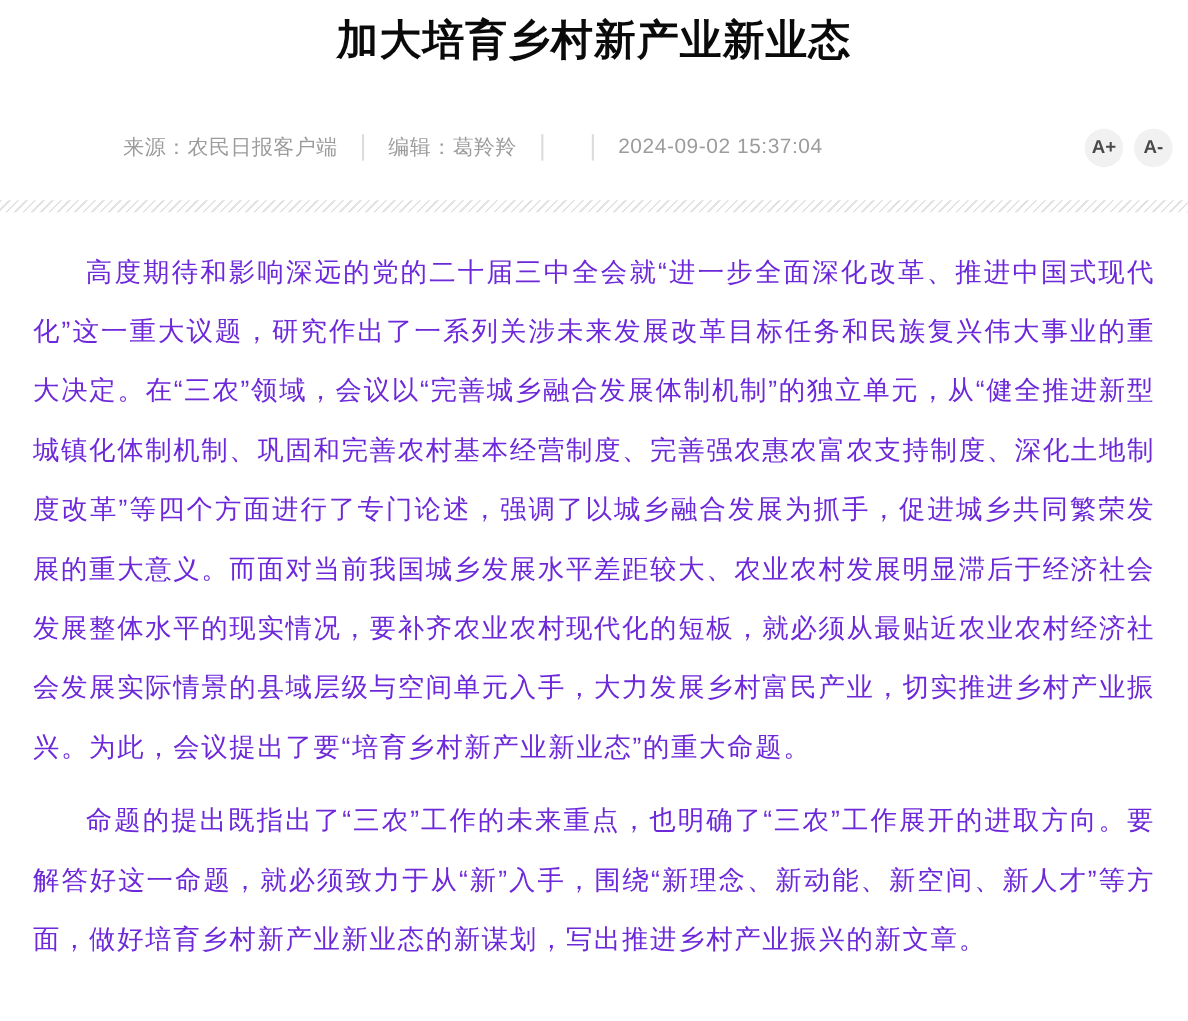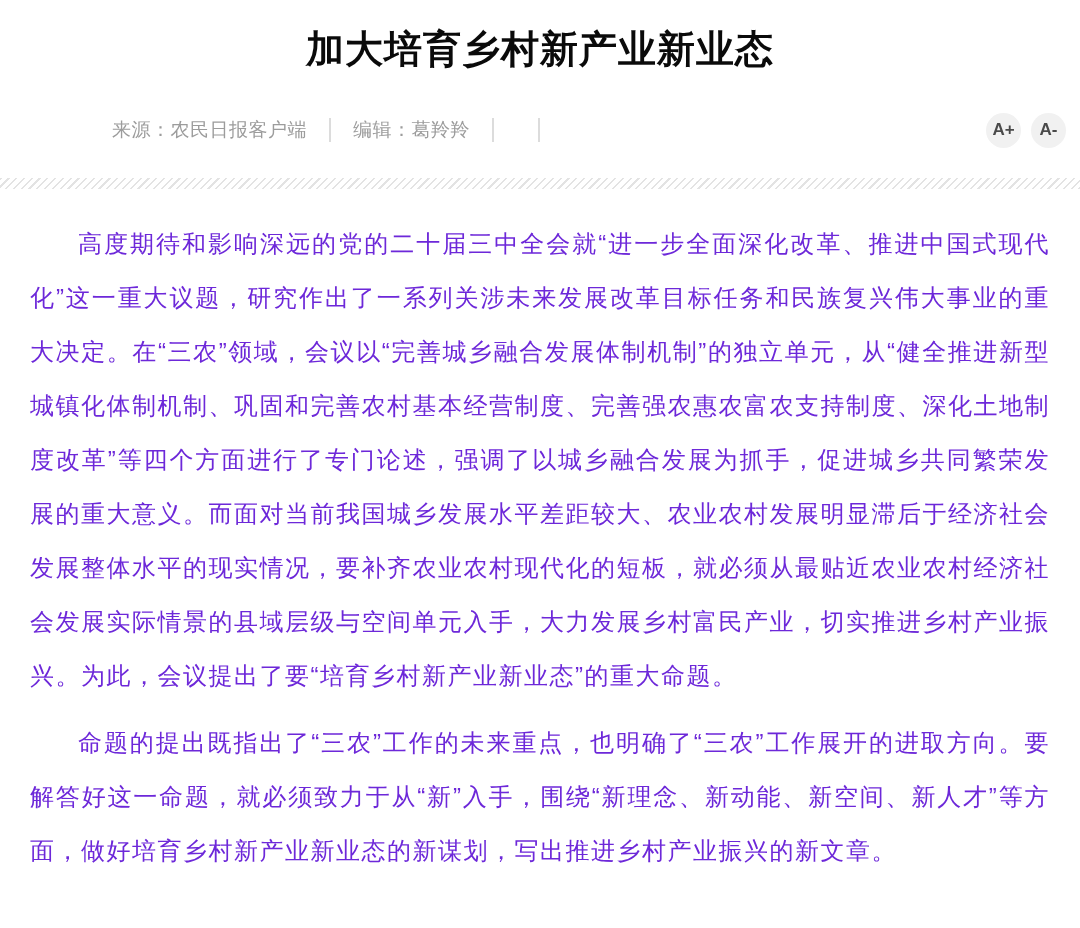--- a/index.html
+++ b/index.html
@@ -11,32 +11,32 @@
   .page {
     position: relative;
     width: 1080px;
     height: 928px;
     margin: 0 auto;
     background: #ffffff;
     overflow: hidden;
   }
   .article-title {
     margin: 0;
-    padding-top: 26px;
+    padding-top: 14px;
     text-align: center;
     font-size: 38px;
     line-height: 46px;
     font-weight: 700;
     color: #0a0a0a;
     letter-spacing: 1px;
   }
   .meta-row {
     display: flex;
     align-items: center;
-    margin: 40px 14px 0 112px;
+    margin: 56px 14px 0 112px;
     color: #9c9c9c;
     font-size: 19px;
     height: 36px;
     justify-content: center;
   }
   .meta-item { white-space: nowrap; letter-spacing: 0.5px; }
   .sep {
     width: 2px;
     height: 24px;
     background: #dcdcdc;
@@ -102,20 +102,21 @@
 
     <span class="sep"></span>
 
     <span class="meta-item"><span>编辑：</span><span>葛羚羚</span></span>
 
     <span class="sep"></span>
 
 
     <span class="sep"></span>
 
+    <span class="meta-item">2024-09-02 15:37:04</span>
 
     <span class="font-controls">
       <button class="font-btn">A+</button>
       <button class="font-btn">A-</button>
     </span>
   </div>
 
   <div class="hatch-divider"></div>
 
   <div class="article-body">

